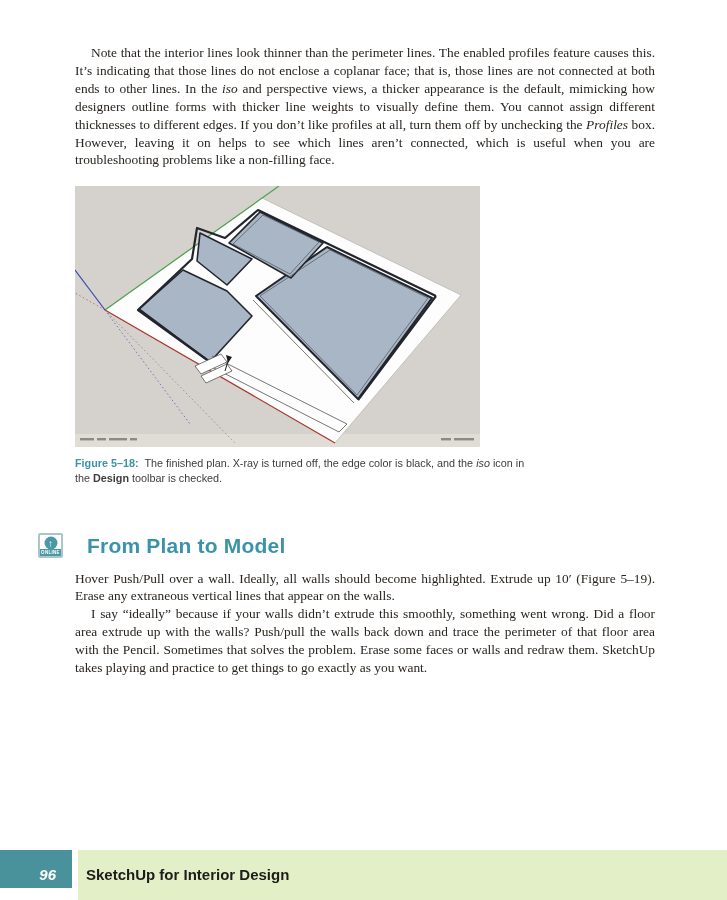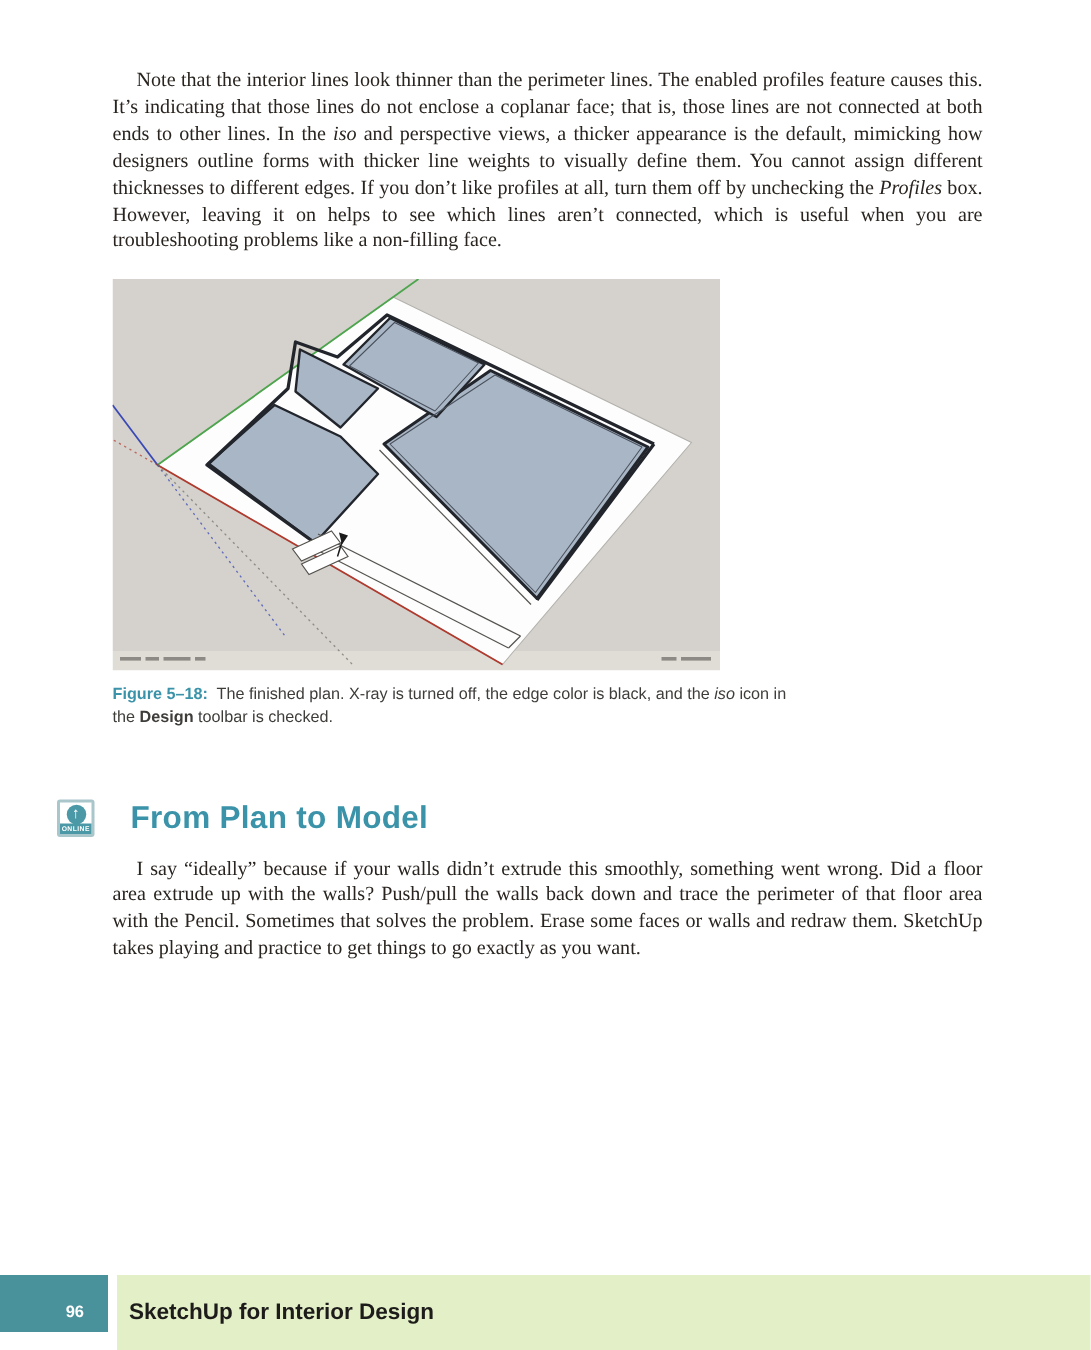--- a/index.html
+++ b/index.html
@@ -45,22 +45,23 @@
   }
   h2.section-title{
     margin:12px;font-family:Liberation Sans, sans-serif;
     font-size:21px;font-weight:bold;color:#3b93a9;letter-spacing:.2px;
   }
   .after-head{margin-top:7px;}
   .footer{position:absolute;left:0;bottom:0;width:727px;height:50px;}
   .pagenum{
     position:absolute;left:0;top:0;width:72px;height:38px;background:#4a929b;
     color:#ffffff;font-family:"Liberation Sans", sans-serif;font-weight:bold;
-    font-size:11px;line-height:50px;text-align:right;box-sizing:border-box;
+    font-size:15px;line-height:50px;text-align:right;box-sizing:border-box;
     padding-right:16px;
+    font-style:italic;
   }
   .band{
     position:absolute;left:78px;top:0;width:649px;height:50px;background:#e2efc7;
     color:#1d1c1a;font-family:"Liberation Sans", sans-serif;font-weight:bold;
     font-size:15px;line-height:50px;box-sizing:border-box;padding-left:8px;
   }
 </style>
 </head>
 <body>
 
@@ -132,20 +133,21 @@
     <p class="caption"><span class="cap-label">Figure 5–18:</span><span>&nbsp; The finished plan. X-ray is turned off, the edge color is black, and the <i>iso</i> icon in the <b>Design</b> toolbar is checked.</span></p>
 
     <div class="section-head">
       <div class="online-icon">
         <div class="circ">↑</div>
         <div class="strip">ONLINE</div>
       </div>
       <h2 class="section-title">From Plan to Model</h2>
     </div>
 
+    <p class="body after-head">Hover Push/Pull over a wall. Ideally, all walls should become highlighted. Extrude up 10′ (Figure 5–19). Erase any extraneous vertical lines that appear on the walls.</p>
     <p class="body indent">I say “ideally” because if your walls didn’t extrude this smoothly, something went wrong. Did a floor area extrude up with the walls? Push/pull the walls back down and trace the perimeter of that floor area with the Pencil. Sometimes that solves the problem. Erase some faces or walls and redraw them. SketchUp takes playing and practice to get things to go exactly as you want.</p>
 
   </div>
 
   <div class="footer">
     <div class="pagenum">96</div>
     <div class="band">SketchUp for Interior Design</div>
   </div>
 </div>
 

